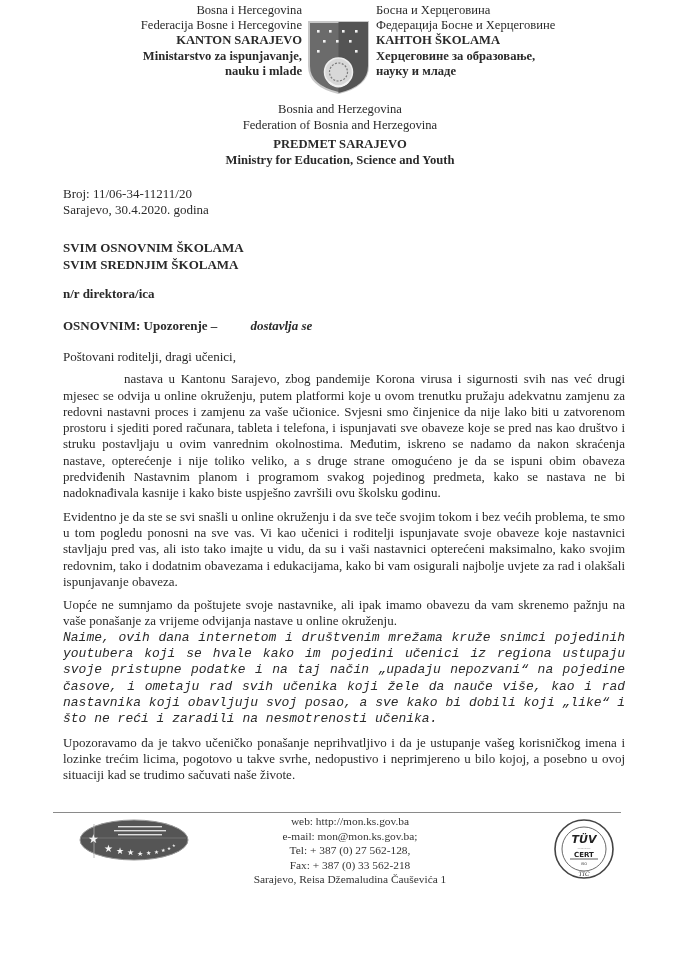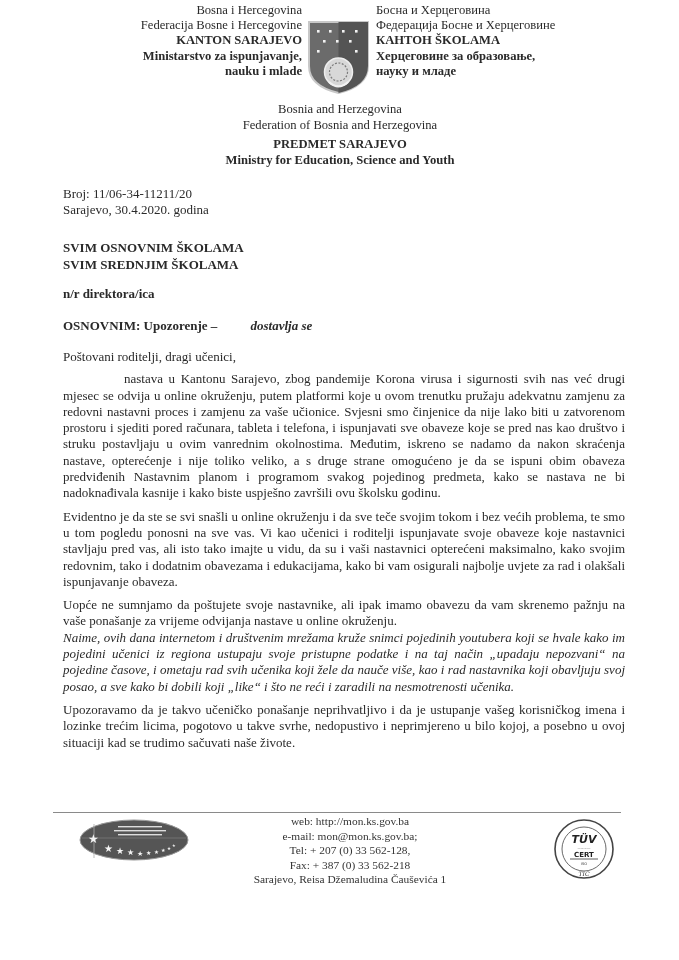--- a/index.html
+++ b/index.html
@@ -15,21 +15,21 @@
   .meta { left: 63px; top: 186px; font-size: 13px; line-height: 16px; }
   .recip { left: 63px; top: 240px; font-size: 13px; line-height: 16.5px; font-weight: bold; }
   .attn { left: 63px; top: 286px; font-size: 13px; font-weight: bold; }
   .subject { left: 63px; top: 318px; font-size: 13px; font-weight: bold; }
   .subject i { font-style: italic; margin-left: 30px; }
   .body { left: 63px; top: 349px; width: 562px; font-size: 13px; line-height: 16.3px; }
   .body p { margin: 0; text-align: justify; }
   .body .greet { margin-bottom: 6px; }
   .body .indent { text-indent: 61px; }
   .body .sp { margin-top: 7px; }
-  .body .it { font-style: italic; }
+  .body .it { font-style: italic; font-family: Liberation Mono, monospace; }
   .footer-line { left: 53px; top: 812px; width: 568px; height: 1px; background: #8a8a8a; }
   .badge { left: 78px; top: 818px; width: 112px; height: 44px; }
   .contact { left: 200px; top: 814px; width: 300px; text-align: center; font-size: 11.4px; line-height: 14.5px; color: #333; }
   .cert { left: 553px; top: 817px; width: 62px; height: 64px; }
 </style>
 </head>
 <body>
 
 <div class="abs hdr-left">
   <div>Bosna i Hercegovina</div>
@@ -125,21 +125,21 @@
       <text x="83" y="34" font-size="5">★</text>
       <text x="89" y="32" font-size="4.5">★</text>
       <text x="94" y="29" font-size="4">★</text>
     </g>
   </svg>
 </div>
 
 <div class="abs contact">
   <div>web: http://mon.ks.gov.ba</div>
   <div>e-mail: mon@mon.ks.gov.ba;</div>
-  <div>Tel: + 207 (0) 33 562-128,</div>
+  <div>Tel: + 387 (0) 27 562-128,</div>
   <div>Fax: + 387 (0) 33 562-218</div>
   <div>Sarajevo, Reisa Džemaludina Čauševića 1</div>
 </div>
 
 <div class="abs cert">
   <svg width="62" height="64" viewBox="0 0 62 64">
     <circle cx="31" cy="32" r="29" fill="#fff" stroke="#444" stroke-width="1.6"></circle>
     <circle cx="31" cy="32" r="22" fill="#fff" stroke="#444" stroke-width="0.8"></circle>
     <text x="31" y="26" text-anchor="middle" font-family="DejaVu Sans, sans-serif" font-size="11" font-weight="bold" font-style="italic" fill="#222">TÜV</text>
     <text x="31" y="33" text-anchor="middle" font-family="DejaVu Sans, sans-serif" font-size="4" fill="#333">---------</text>

